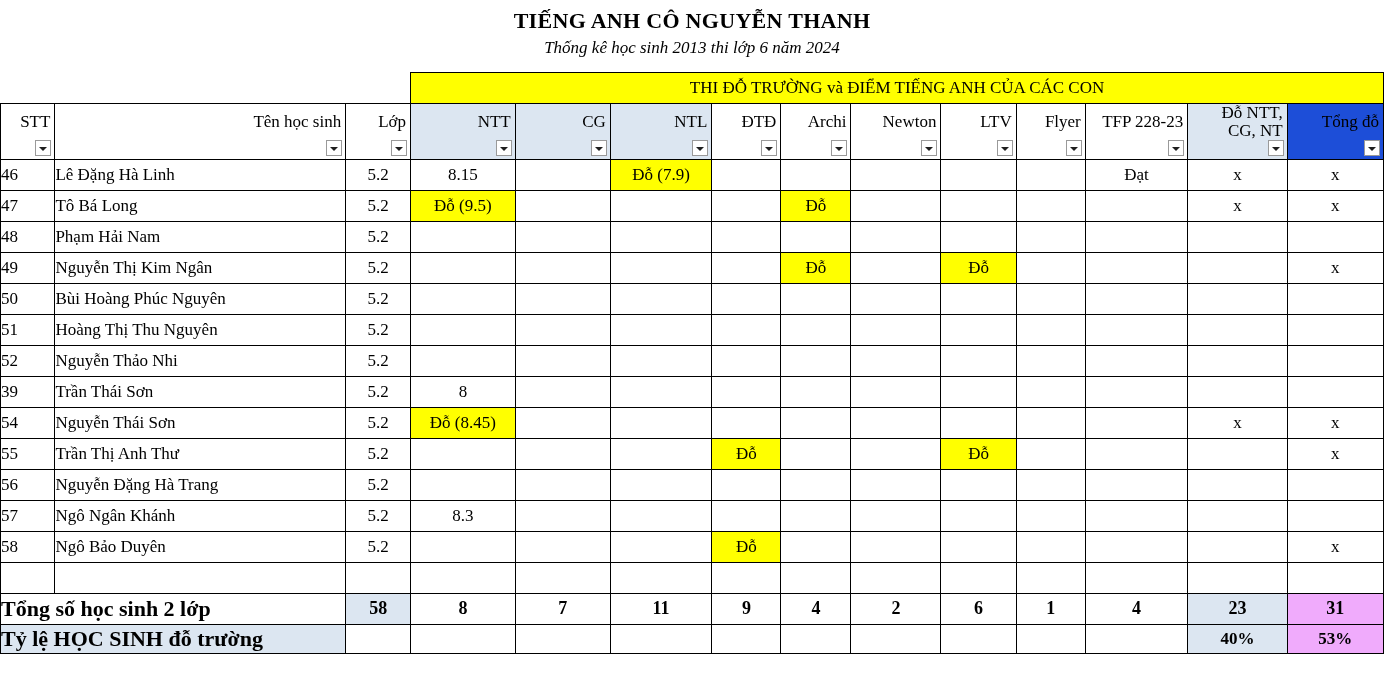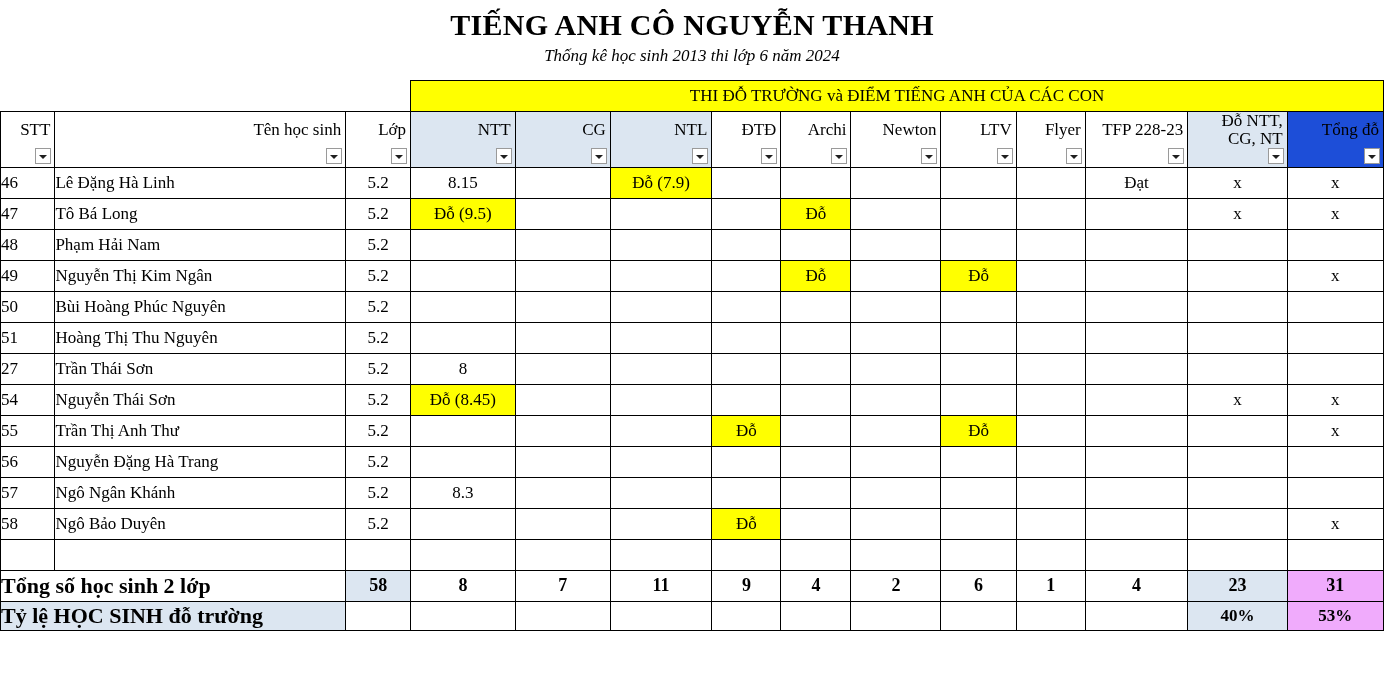--- a/index.html
+++ b/index.html
@@ -18,21 +18,21 @@
     position: relative;
     width: 1384px;
     height: 679px;
   }
   
   .title-area {
     text-align: center;
     padding-top: 8px;
   }
   .main-title {
-    font-size: 30px;
+    font-size: 22px;
     font-weight: bold;
     letter-spacing: 0.3px;
   }
   .sub-title {
     font-size: 17px;
     font-weight: normal;
     font-style: italic;
     margin-top: 4px;
   }
   
@@ -296,21 +296,37 @@
       <td class="ctr"></td>
       <td class="ctr"></td>
       <td class="ctr"></td>
       <td class="ctr"></td>
       <td class="ctr"></td>
       <td class="ctr"></td>
       <td class="ctr"></td>
       <td class="ctr"></td>
     </tr>
     <tr>
-      <td class="stt">27</td>
+      <td class="stt">52</td>
+      <td class="name">Nguyễn Thảo Nhi</td>
+      <td class="ctr">5.2</td>
+      <td class="ctr"></td>
+      <td class="ctr"></td>
+      <td class="ctr"></td>
+      <td class="ctr"></td>
+      <td class="ctr"></td>
+      <td class="ctr"></td>
+      <td class="ctr"></td>
+      <td class="ctr"></td>
+      <td class="ctr"></td>
+      <td class="ctr"></td>
+      <td class="ctr"></td>
+    </tr>
+    <tr>
+      <td class="stt">39</td>
       <td class="name">Trần Thái Sơn</td>
       <td class="ctr">5.2</td>
       <td class="ctr">8</td>
       <td class="ctr"></td>
       <td class="ctr"></td>
       <td class="ctr"></td>
       <td class="ctr"></td>
       <td class="ctr"></td>
       <td class="ctr"></td>
       <td class="ctr"></td>

